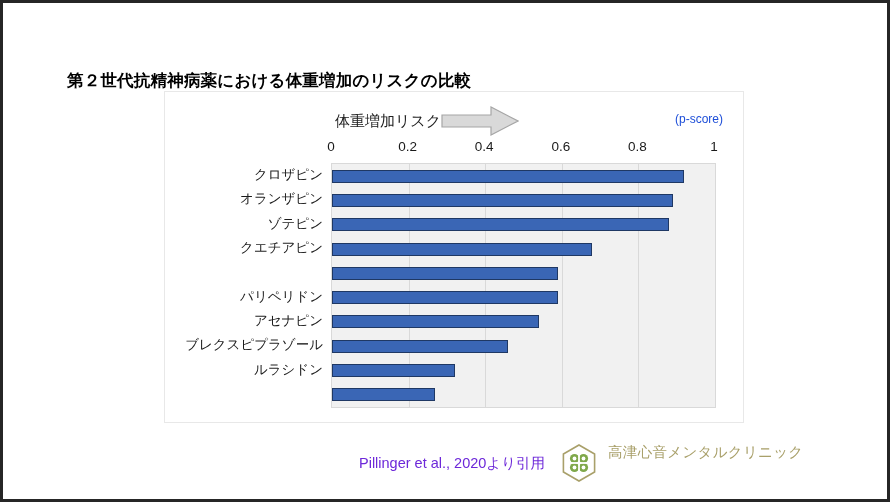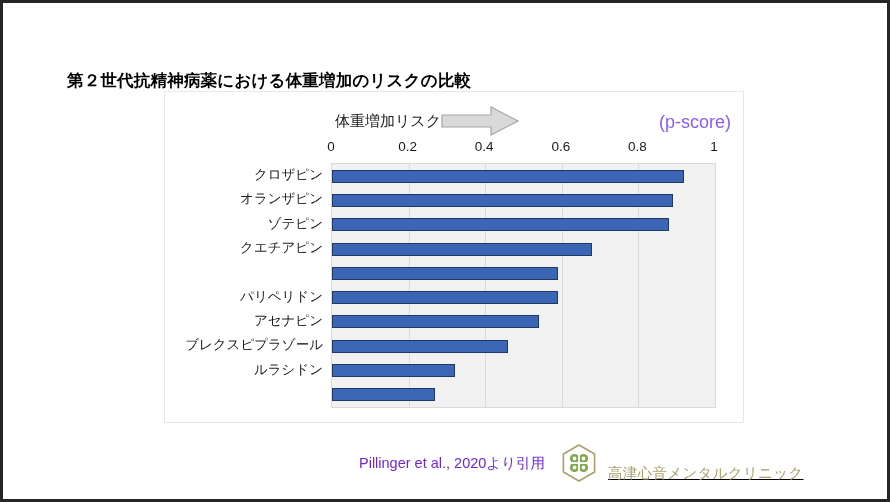--- a/index.html
+++ b/index.html
@@ -57,24 +57,24 @@
     white-space: nowrap;
   }
   .arrow-wrap {
     width: 78px;
     height: 30px;
     display: block;
   }
 
   .pscore-label {
     position: absolute;
-    right: 12px;
+    right: 20px;
     top: 20px;
-    font-size: 18px;
-    color: #8b5cf6;
+    font-size: 12px;
+    color: #1d4ed8;
     white-space: nowrap;
   }
 
   
   .axis-row {
     position: absolute;
     left: 165px;
     top: 47px;
     width: 390px;
     height: 18px;
@@ -154,23 +154,22 @@
     align-items: center;
     gap: 14px;
   }
   .citation {
     font-size: 14.5px;
     color: #6d28d9;
     white-space: nowrap;
   }
   .logo {
     display: flex;
-    align-items: flex-end;
+    align-items: flex-start;
     gap: 9px;
-    text-decoration: underline;
   }
   .logo-mark {
     width: 40px;
     height: 40px;
     display: block;
   }
   .logo-text {
     font-size: 14.5px;
     color: #a9a06a;
     white-space: nowrap;

